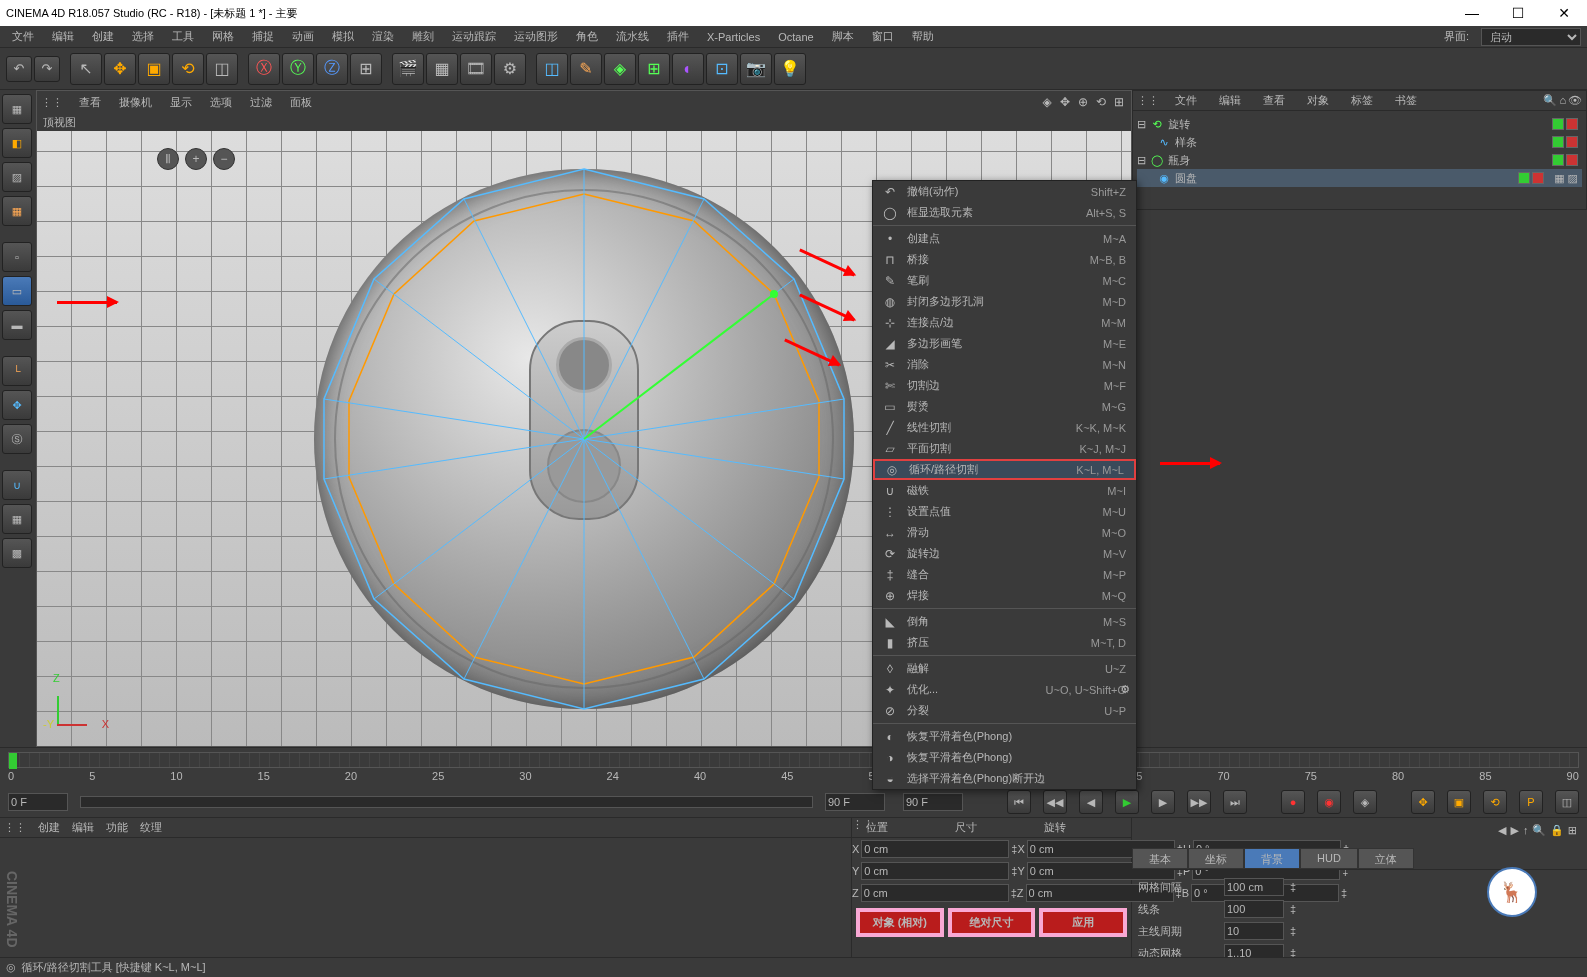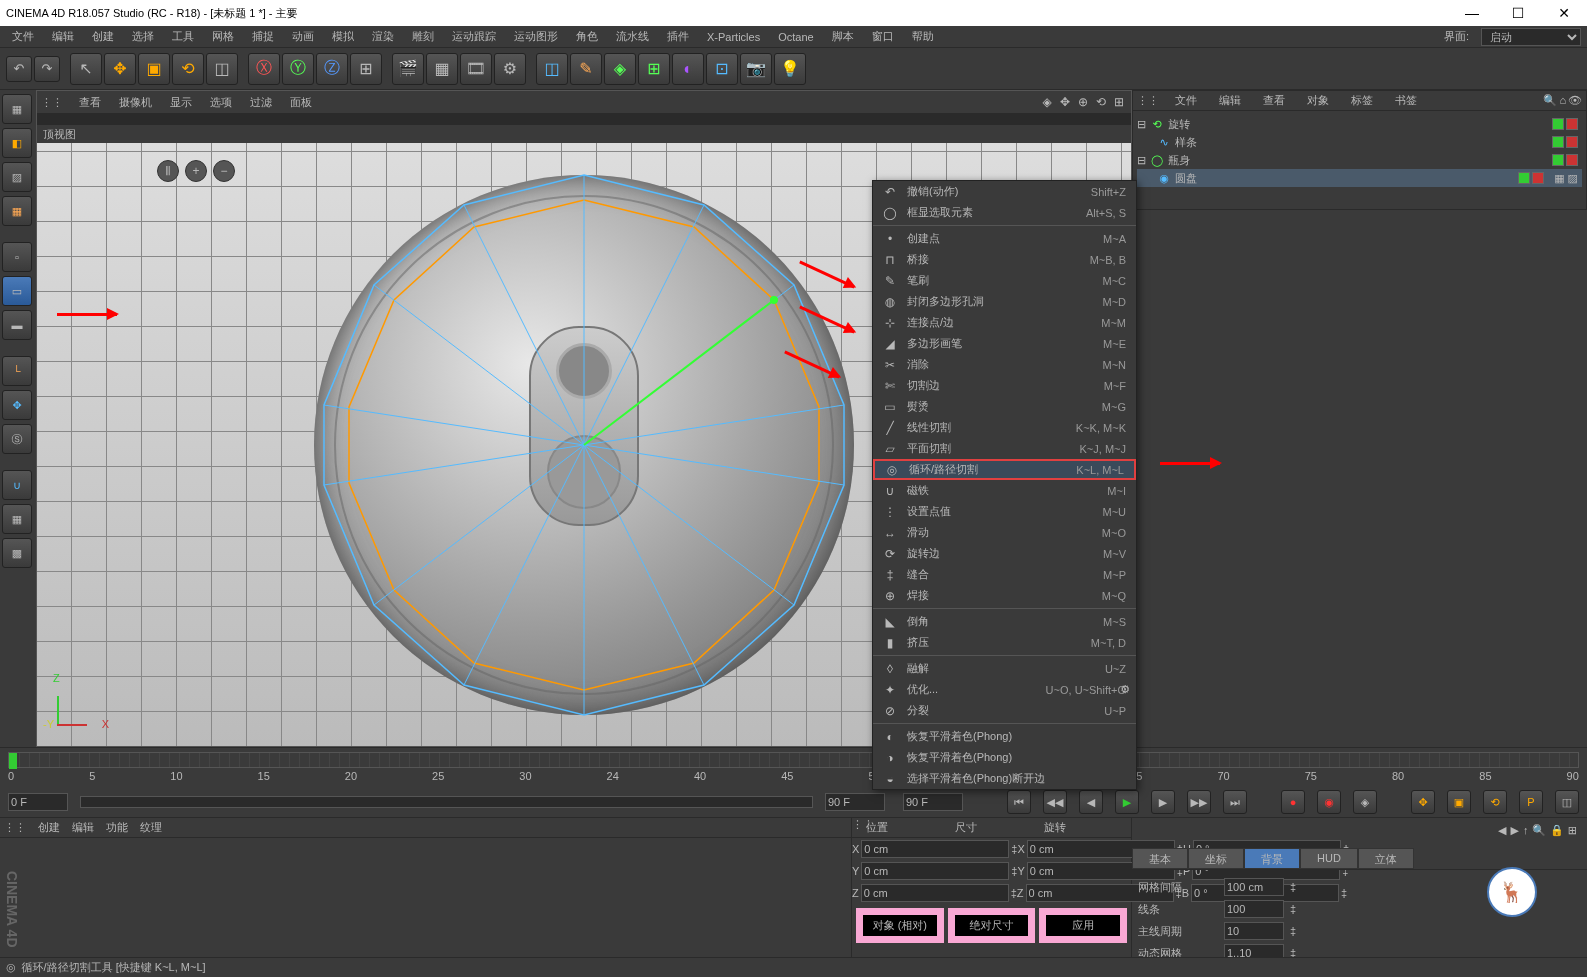--- a/index.html
+++ b/index.html
@@ -18,21 +18,21 @@
 .tgroup{display:flex;gap:2px;margin-right:6px;}
 .main-area{display:flex;height:calc(100% - 90px - 230px);}
 .left-tools{width:36px;background:#3a3a3a;display:flex;flex-direction:column;padding:4px 2px;gap:4px;}
 .ltbtn{width:30px;height:30px;background:linear-gradient(#555,#3a3a3a);border:1px solid #222;border-radius:3px;display:flex;align-items:center;justify-content:center;cursor:pointer;}
 .ltbtn.active{background:linear-gradient(#4a7ab8,#2a5a98);}
 .viewport-wrap{flex:1;display:flex;flex-direction:column;background:#2a2a2a;border:1px solid #555;}
 .vp-menu{height:22px;background:#3a3a3a;display:flex;align-items:center;padding:0 4px;gap:2px;position:relative;}
 .vp-menu .mi{padding:2px 8px;cursor:pointer;}
 .vp-icons{position:absolute;right:4px;display:flex;gap:2px;}
 .vp-icons .icn{width:16px;height:16px;cursor:pointer;display:flex;align-items:center;justify-content:center;font-size:12px;}
-.vp-label{height:18px;background:#3a3a3a;padding:0 6px;display:flex;align-items:center;margin-top:12px;}
+.vp-label{height:18px;background:#3a3a3a;padding:0 6px;display:flex;align-items:center;}
 .viewport{flex:1;position:relative;background:linear-gradient(#ddd,#bbb);overflow:hidden;}
 .grid-bg{position:absolute;inset:0;background-image:repeating-linear-gradient(0deg,transparent,transparent 34px,#888 34px,#888 35px),repeating-linear-gradient(90deg,transparent,transparent 34px,#888 34px,#888 35px);}
 .can-top{position:absolute;left:50%;top:50%;transform:translate(-50%,-50%);width:540px;height:540px;border-radius:50%;background:radial-gradient(circle at 40% 35%,#e8e8e8,#888 70%,#555);box-shadow:inset 0 0 30px #444;}
 .can-top::before{content:"";position:absolute;inset:20px;border-radius:50%;border:2px solid rgba(100,100,100,0.5);}
 .can-poly{position:absolute;left:50%;top:50%;transform:translate(-50%,-50%);width:560px;height:560px;}
 .pull-tab{position:absolute;left:50%;top:28%;transform:translateX(-50%);width:110px;height:200px;background:linear-gradient(#ccc,#999);border-radius:50px;border:2px solid #777;}
 .pull-tab::before{content:"";position:absolute;top:15px;left:50%;transform:translateX(-50%);width:50px;height:50px;border-radius:50%;background:#888;border:3px solid #aaa;}
 .pull-tab::after{content:"";position:absolute;bottom:15px;left:50%;transform:translateX(-50%);width:70px;height:70px;border-radius:50%;background:#999;border:2px solid #888;}
 .slider-overlay{position:absolute;top:16px;left:110px;right:100px;height:24px;display:flex;align-items:center;}
 .slider-track{flex:1;height:16px;background:#2a2a2a;border:1px solid #555;position:relative;}
@@ -73,21 +73,21 @@
 .bottom-panels{height:160px;display:flex;background:#3a3a3a;border-top:1px solid #2a2a2a;}
 .mat-panel{flex:1;border-right:1px solid #2a2a2a;}
 .mat-menu{height:20px;display:flex;align-items:center;padding:0 4px;gap:12px;border-bottom:1px solid #2a2a2a;}
 .coord-panel{width:280px;border-right:1px solid #2a2a2a;}
 .coord-hdr{height:20px;display:flex;border-bottom:1px solid #2a2a2a;}
 .coord-hdr .ch{flex:1;text-align:left;padding:2px;}
 .coord-row{display:flex;height:22px;align-items:center;}
 .coord-row .lbl{width:20px;text-align:center;}
 .coord-row input{flex:1;background:#2a2a2a;border:1px solid #555;color:#b8b8b8;padding:2px;margin:0 2px;}
 .coord-btns{display:flex;padding:4px;gap:4px;}
-.coord-btns button{flex:1;background:#000000;border:7px solid #f9a8d4;color:#b8b8b8;padding:3px;cursor:pointer;}
+.coord-btns button{flex:1;background:#b91c1c;border:4px solid #f9a8d4;color:#b8b8b8;padding:3px;cursor:pointer;font-weight:bold;}
 .attr-panel{width:455px;}
 .attr-tabs{display:flex;height:22px;border-bottom:1px solid #2a2a2a;margin-top:30px;}
 .attr-tab{padding:3px 16px;background:#555;border:1px solid #333;cursor:pointer;}
 .attr-tab.active{background:#4a7ab8;}
 .attr-body{padding:6px;}
 .attr-row{display:flex;align-items:center;height:22px;gap:6px;}
 .attr-row input{background:#2a2a2a;border:1px solid #555;color:#b8b8b8;padding:2px;width:60px;}
 .statusbar{height:20px;background:#3a3a3a;display:flex;align-items:center;padding:0 6px;border-top:1px solid #2a2a2a;position:absolute;bottom:0;width:100%;}
 .logo-c4d{position:absolute;left:4px;bottom:30px;writing-mode:vertical-rl;color:#666;font-size:14px;font-weight:bold;}
 .watermark{position:absolute;right:50px;bottom:60px;width:50px;height:50px;border-radius:50%;background:#fff;border:2px solid #4a7ab8;display:flex;align-items:center;justify-content:center;font-size:20px;}

